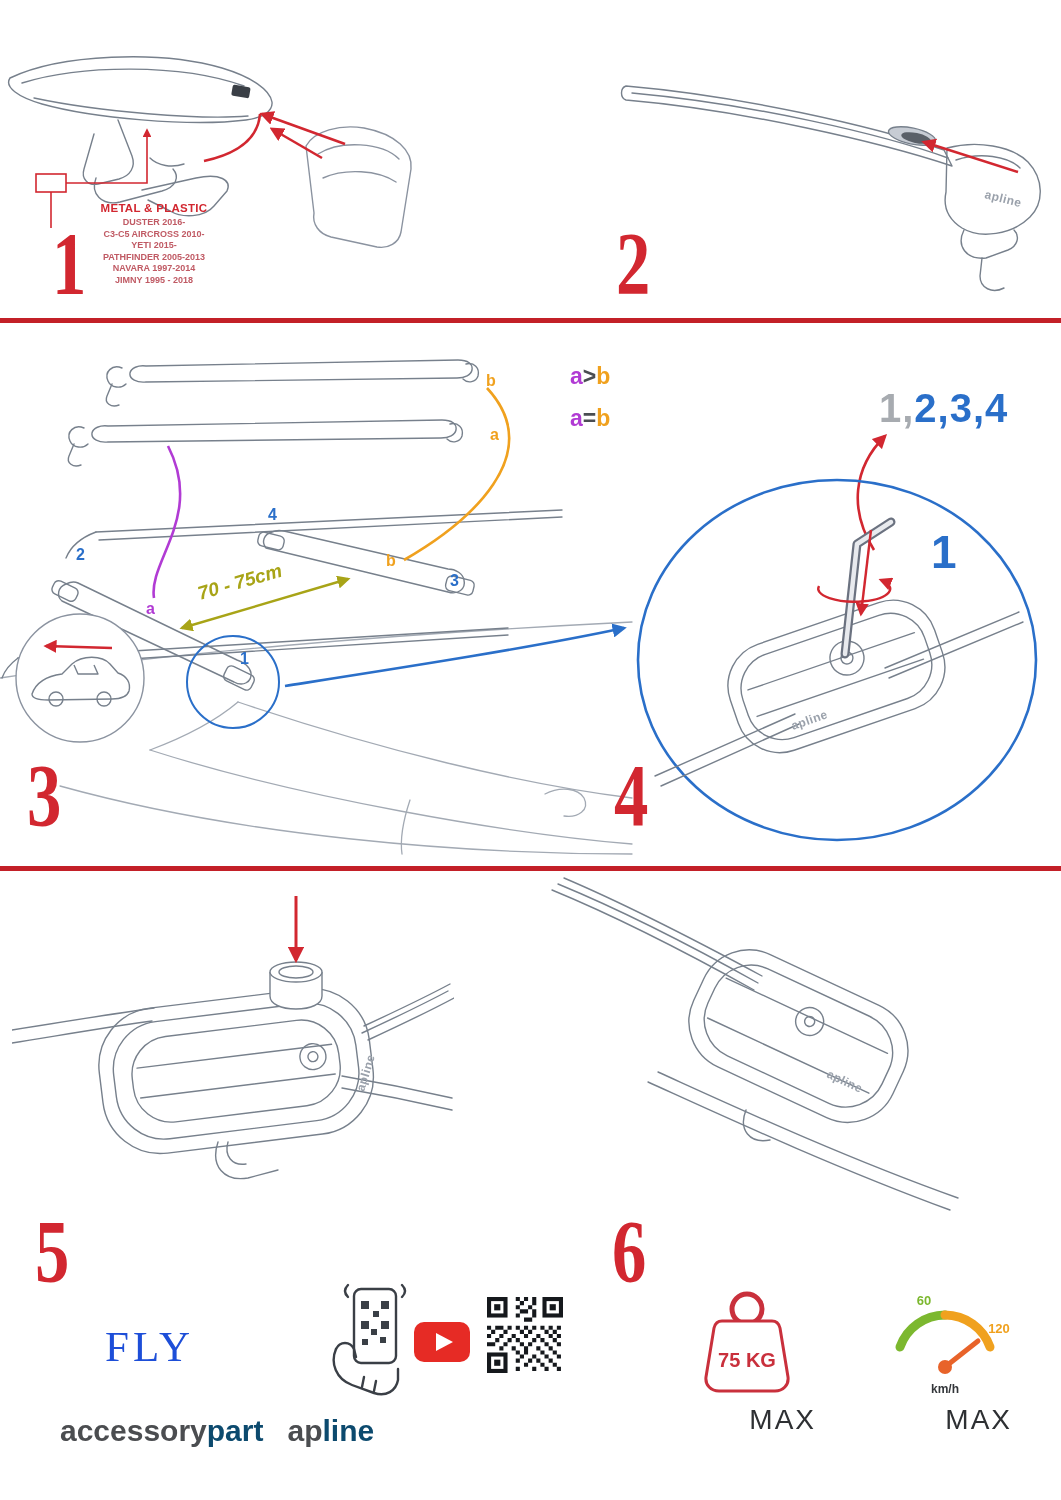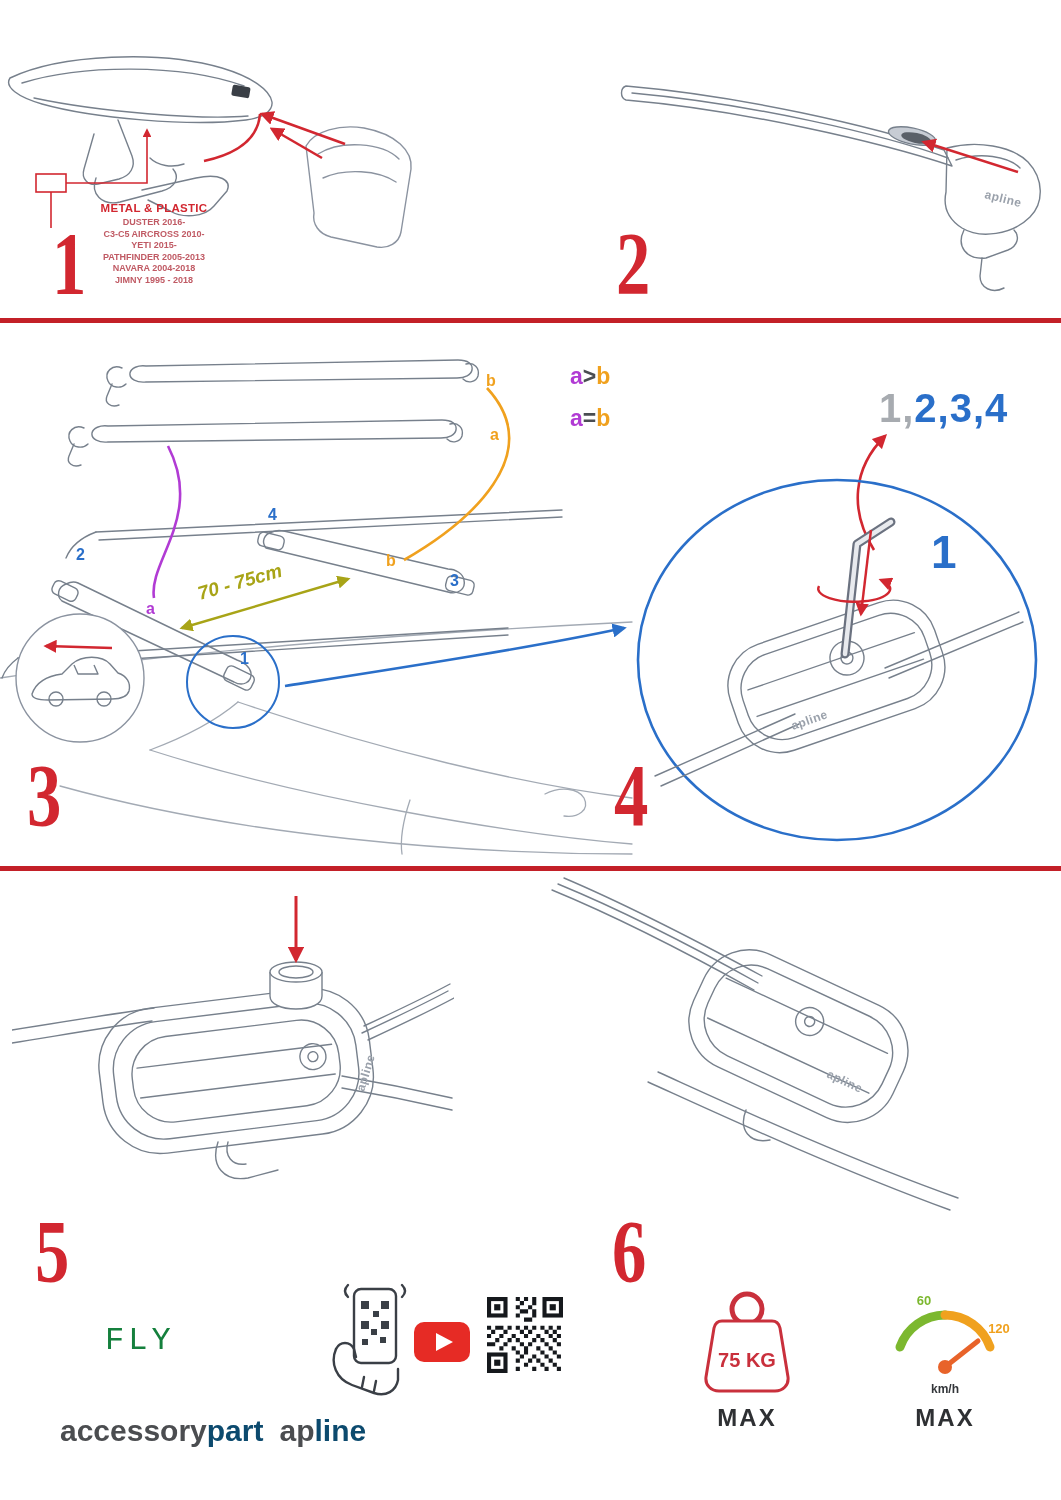--- a/index.html
+++ b/index.html
@@ -19,25 +19,25 @@
   .cmp{font-weight:700}
   .cmp tspan{font-size:23px}
   .t-olive{fill:#a8a417;font-weight:700;font-size:19px;font-style:italic}
   .seq{font-weight:700;font-size:40px;letter-spacing:1px}
   .big-one{font-weight:700;font-size:46px}
   .logo-txt{fill:#9aa1ab;font-size:12px;font-weight:700;letter-spacing:.5px}
   .kg-txt{fill:#c9303c;font-weight:700;font-size:20px;text-anchor:middle}
   .sp-lo{fill:#7cb82f;font-weight:700;font-size:13px;text-anchor:middle}
   .sp-hi{fill:#f0a11e;font-weight:700;font-size:13px;text-anchor:middle}
   .sp-unit{fill:#33363a;font-weight:700;font-size:12px;text-anchor:middle}
-  .fly{position:absolute;color:#15803d;font-size:32px;letter-spacing:4px;font-weight:400;font-family:Liberation Mono, monospace}
+  .fly{position:absolute;color:#1d4ed8;font-size:43px;letter-spacing:4px;font-weight:400;font-family:Liberation Serif, serif}
   .brand{position:absolute;font-size:30px;font-weight:600;color:#4b4d50}
   .brand .red{color:#0c4a6e}
-  .brand .sp2{margin-left:16px}
-  .max-label{position:absolute;text-align:center;font-size:24px;font-weight:700;color:#2e3033;letter-spacing:2px}
+  .brand .sp2{margin-left:24px}
+  .max-label{position:absolute;text-align:right;font-size:28px;font-weight:400;color:#2e3033;letter-spacing:2px}
 </style>
 </head>
 <body>
 
 <div class="page">
 
   <svg class="abs" style="left:0;top:28px" width="430" height="285" viewBox="0 0 430 285">
     <defs>
       <marker id="ar1" viewBox="0 0 10 10" refX="8" refY="5" markerWidth="5.5" markerHeight="5.5" orient="auto-start-reverse">
           <path d="M0,0 L10,5 L0,10 z" fill="#d22730"></path>
@@ -68,21 +68,21 @@
     </g>
   </svg>
 
   <div class="abs step1-text" style="left:70px;top:202px;width:168px">
     <div class="mat">METAL &amp; PLASTIC</div>
     <div class="models">
       <div>DUSTER 2016-</div>
       <div>C3-C5 AIRCROSS 2010-</div>
       <div>YETI 2015-</div>
       <div>PATHFINDER 2005-2013</div>
-      <div>NAVARA 2004-2018</div>
+      <div>NAVARA 1997-2014</div>
       <div>JIMNY 1995 - 2018</div>
     </div>
   </div>
   <div class="stepnum" style="left:52px;top:220px">1</div>
 
   <svg class="abs" style="left:612px;top:48px" width="449" height="260" viewBox="0 0 449 260">
     <defs>
       <marker id="ar2" viewBox="0 0 10 10" refX="8" refY="5" markerWidth="5.5" markerHeight="5.5" orient="auto-start-reverse">
           <path d="M0,0 L10,5 L0,10 z" fill="#d22730"></path>
         </marker>

